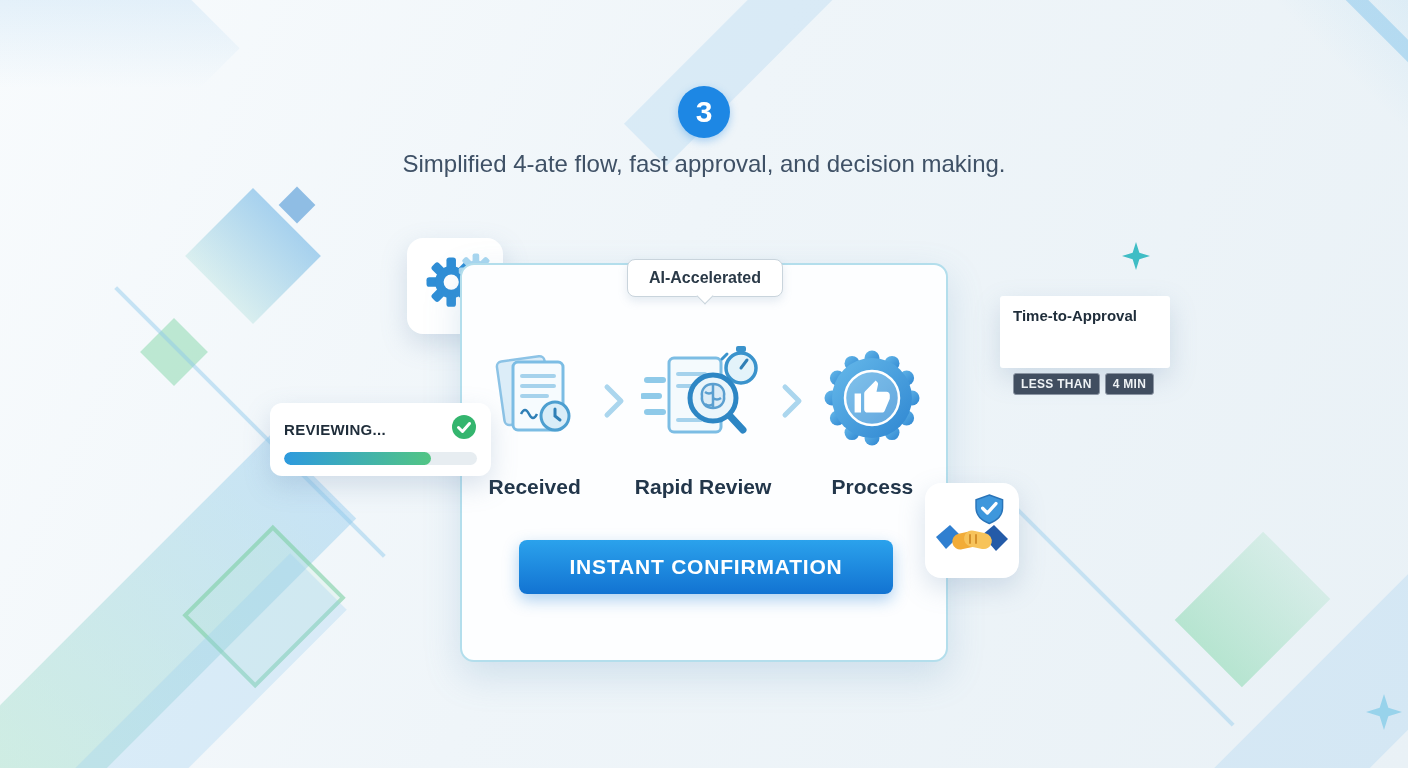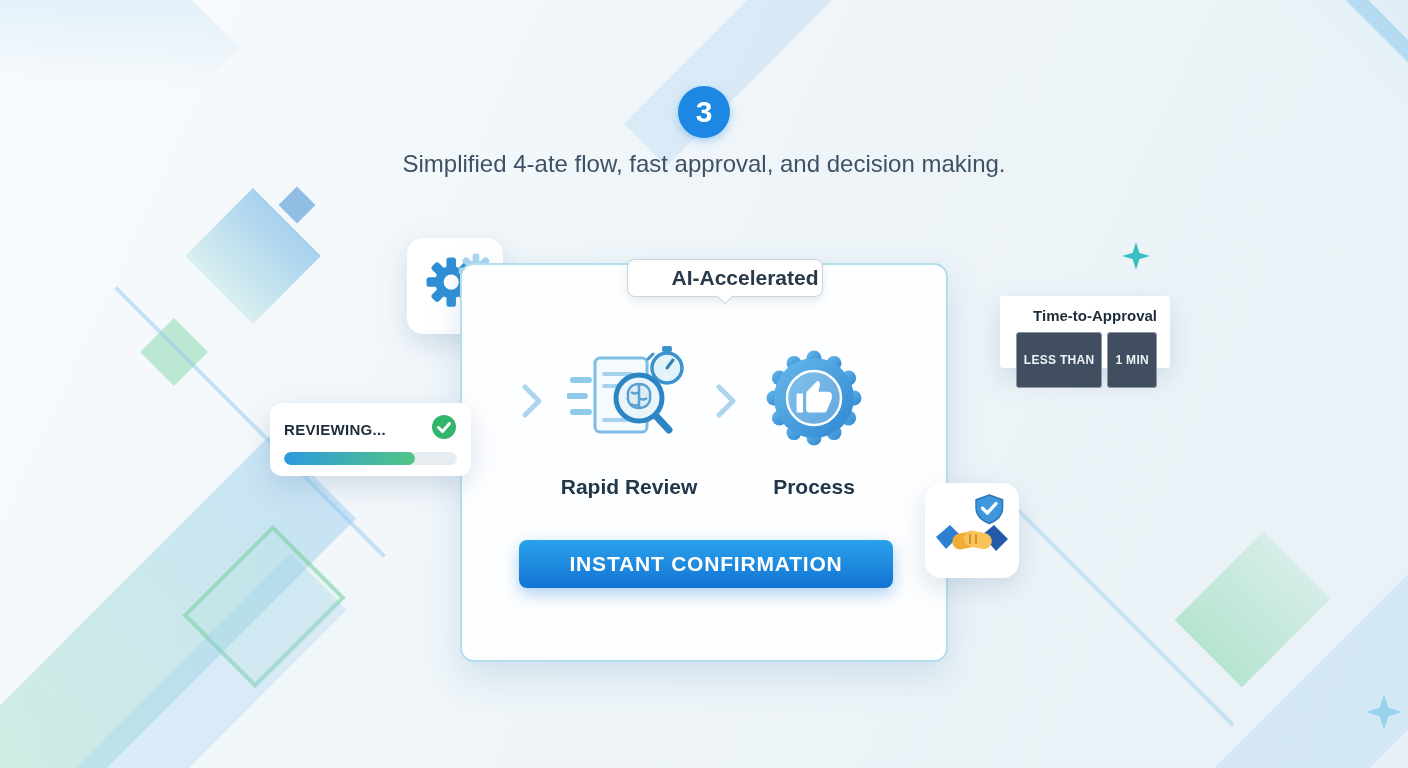--- a/index.html
+++ b/index.html
@@ -43,51 +43,51 @@
     box-shadow:0 3px 8px rgba(29,135,228,.35);}
   .title{font-size:50px;font-weight:bold;color:#14345e;letter-spacing:-0.5px;}
   .subtitle{margin-top:12px;font-size:24px;color:#3f5166;}
 
   
   .fcard{position:absolute;background:#ffffff;border-radius:16px;
     box-shadow:0 10px 26px rgba(110,145,180,.25);display:flex;align-items:center;justify-content:center;}
   .gear-card{left:407px;top:238px;width:96px;height:96px;}
   .handshake-card{left:925px;top:483px;width:94px;height:95px;}
 
-  .reviewing-card{left:270px;top:403px;width:201px;height:73px;border-radius:12px;
+  .reviewing-card{left:270px;top:403px;width:221px;height:73px;border-radius:12px;
     flex-direction:column;align-items:stretch;justify-content:flex-start;padding:11px 14px;box-sizing:border-box;}
   .reviewing-row{display:flex;align-items:center;justify-content:space-between;}
   .reviewing-label{font-size:15px;font-weight:bold;color:#1f2d3a;letter-spacing:.3px;}
   .progress-track{margin-top:8px;height:15px;border-radius:8px;background:#e7edf1;overflow:hidden;}
   .progress-fill{height:100%;border-radius:8px;background:linear-gradient(90deg,#2d9ade,#52c584);}
 
   .time-card{left:1000px;top:296px;width:170px;height:72px;border-radius:3px;
-    flex-direction:column;align-items:flex-end;justify-content:flex-start;padding:11px 13px;box-sizing:border-box;}
+    flex-direction:column;align-items:flex-start;justify-content:flex-start;padding:11px 13px;box-sizing:border-box;}
   .time-title{font-size:15px;font-weight:bold;color:#1f2d3a;}
   .time-badges{display:flex;gap:5px;margin-top:8px;}
   .dark-badge{background:#414e60;border:1px solid #8b95a3;color:#eef2f5;font-size:12px;font-weight:bold;
-    padding:20px 7px;border-radius:3px;letter-spacing:.3px;}
+    padding:3px 7px;border-radius:3px;letter-spacing:.3px;margin-top:41px;}
 
   
   .main-card{position:absolute;left:460px;top:263px;width:488px;height:399px;background:#fdfeff;
     border:2px solid #b3deec;border-radius:14px;box-shadow:0 14px 36px rgba(96,150,190,.22);box-sizing:border-box;}
   .ai-pill{position:absolute;left:627px;top:259px;width:154px;height:36px;background:#fff;
     border:1.5px solid #c9d4dc;border-radius:8px;box-shadow:0 4px 10px rgba(110,145,180,.18);
-    display:flex;align-items:center;justify-content:center;font-size:21px;font-weight:bold;color:#2a3947;z-index:3;padding-left:40px;}
+    display:flex;align-items:center;justify-content:center;font-size:16px;font-weight:bold;color:#2a3947;z-index:3;}
   .ai-pill::after{content:"";position:absolute;left:50%;bottom:-6px;width:11px;height:11px;background:#fff;
     border-right:1.5px solid #c9d4dc;border-bottom:1.5px solid #c9d4dc;transform:translateX(-50%) rotate(45deg);}
   .steps{position:absolute;left:6px;right:6px;top:58px;display:flex;justify-content:center;align-items:flex-start;}
   .step{display:flex;flex-direction:column;align-items:center;}
   .step-received{width:148px;}
   .step-rapid{width:168px;}
   .step-approved{width:150px;}
   .icon-box{height:150px;display:flex;align-items:center;justify-content:center;}
   .step-label{margin-top:2px;font-size:21px;font-weight:600;color:#22364a;}
   .chev{width:26px;margin-top:58px;display:flex;justify-content:center;}
-  .cta-button{position:absolute;left:57px;top:275px;width:374px;height:48px;border:none;border-radius:8px;
+  .cta-button{position:absolute;left:57px;top:275px;width:374px;height:54px;border:none;border-radius:8px;
     background:linear-gradient(180deg,#2ba2ec,#1273d2);color:#fff;font-family:"Liberation Sans",sans-serif;
     font-size:21px;font-weight:bold;letter-spacing:.8px;cursor:pointer;
     box-shadow:0 6px 16px rgba(23,120,210,.35);display:flex;align-items:center;justify-content:center;}
 </style>
 </head>
 <body>
 
 <div class="stage">
 
   <div class="sh s1"></div>
@@ -136,20 +136,39 @@
         <polygon points="13,2 3,14 10,14 9,22 19,10 12,10 13,2" transform="translate(41,37) scale(1.9)" fill="#f6b93f"></polygon>
       </svg>
     </span>
   </div>
 
   <div class="ai-pill">AI-Accelerated</div>
 
   <div class="main-card">
     <div class="steps">
 
+      <div class="step step-received">
+        <div class="icon-box">
+          <svg viewBox="0 0 92 100" width="92" height="100">
+            <g transform="rotate(-8 40 46)">
+              <rect x="12" y="10" width="48" height="64" rx="5" fill="#dcedf8" stroke="#8cc3e6" stroke-width="2.5"></rect>
+            </g>
+            <rect x="24" y="14" width="50" height="68" rx="5" fill="#f6fbfe" stroke="#7cbde4" stroke-width="3"></rect>
+            <g stroke="#a5d2ec" stroke-width="4" stroke-linecap="round">
+              <line x1="33" y1="28" x2="65" y2="28"></line>
+              <line x1="33" y1="38" x2="65" y2="38"></line>
+              <line x1="33" y1="48" x2="58" y2="48"></line>
+            </g>
+            <path d="M32 66 q4 -8 8 0 t8 0" fill="none" stroke="#2f7fb6" stroke-width="2.5"></path>
+            <circle cx="66" cy="68" r="14" fill="#d9edf8" stroke="#4d9fd0" stroke-width="3"></circle>
+            <path d="M66 61 v7 l5 4" fill="none" stroke="#2f7fb6" stroke-width="3" stroke-linecap="round"></path>
+          </svg>
+        </div>
+        <div class="step-label">Received</div>
+      </div>
 
       <div class="chev">
         <svg width="26" height="40" viewBox="0 0 26 40">
             <polyline points="6,6 20,20 6,34" fill="none" stroke="#abd6ee" stroke-width="5" stroke-linecap="round" stroke-linejoin="round"></polyline>
           </svg>
       </div>
 
       <div class="step step-rapid">
         <div class="icon-box">
           <svg viewBox="0 0 124 112" width="124" height="112">
@@ -233,21 +252,21 @@
     </div>
     <div class="progress-track">
       <div class="progress-fill" style="width: 76%;"></div>
     </div>
   </div>
 
   <div class="fcard time-card">
     <div class="time-title">Time-to-Approval</div>
     <div class="time-badges">
       <span class="dark-badge">LESS THAN</span>
-      <span class="dark-badge">1 MIN</span>
+      <span class="dark-badge">4 MIN</span>
     </div>
   </div>
 
   <div class="fcard handshake-card">
     <span>
       <svg viewBox="0 0 72 72" width="72" height="72">
         <g transform="translate(40,2) scale(.95)">
           <path d="M14 0 l14 5 v8 c0 9 -6 14 -14 17 c-8 -3 -14 -8 -14 -17 v-8 z" fill="#3e97dc" stroke="#2a74b8" stroke-width="1.5"></path>
           <polyline points="7,14 12,19 21,9" fill="none" stroke="#fff" stroke-width="3.5" stroke-linecap="round" stroke-linejoin="round"></polyline>
         </g>

